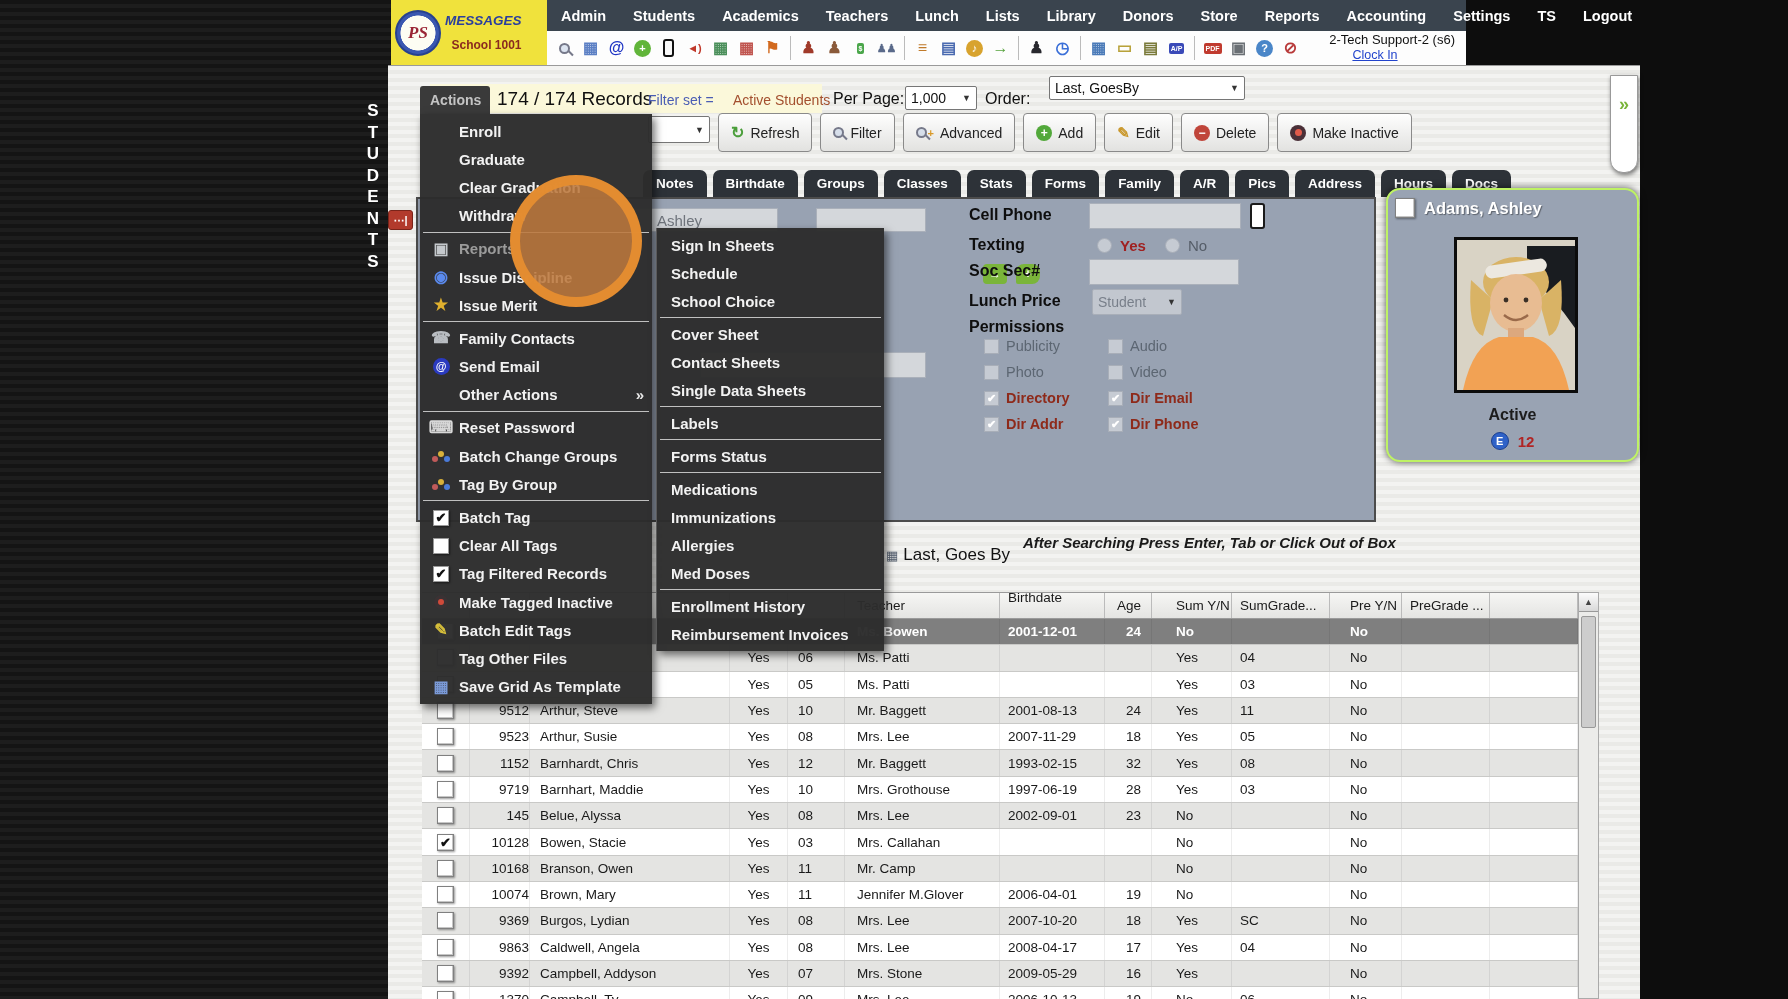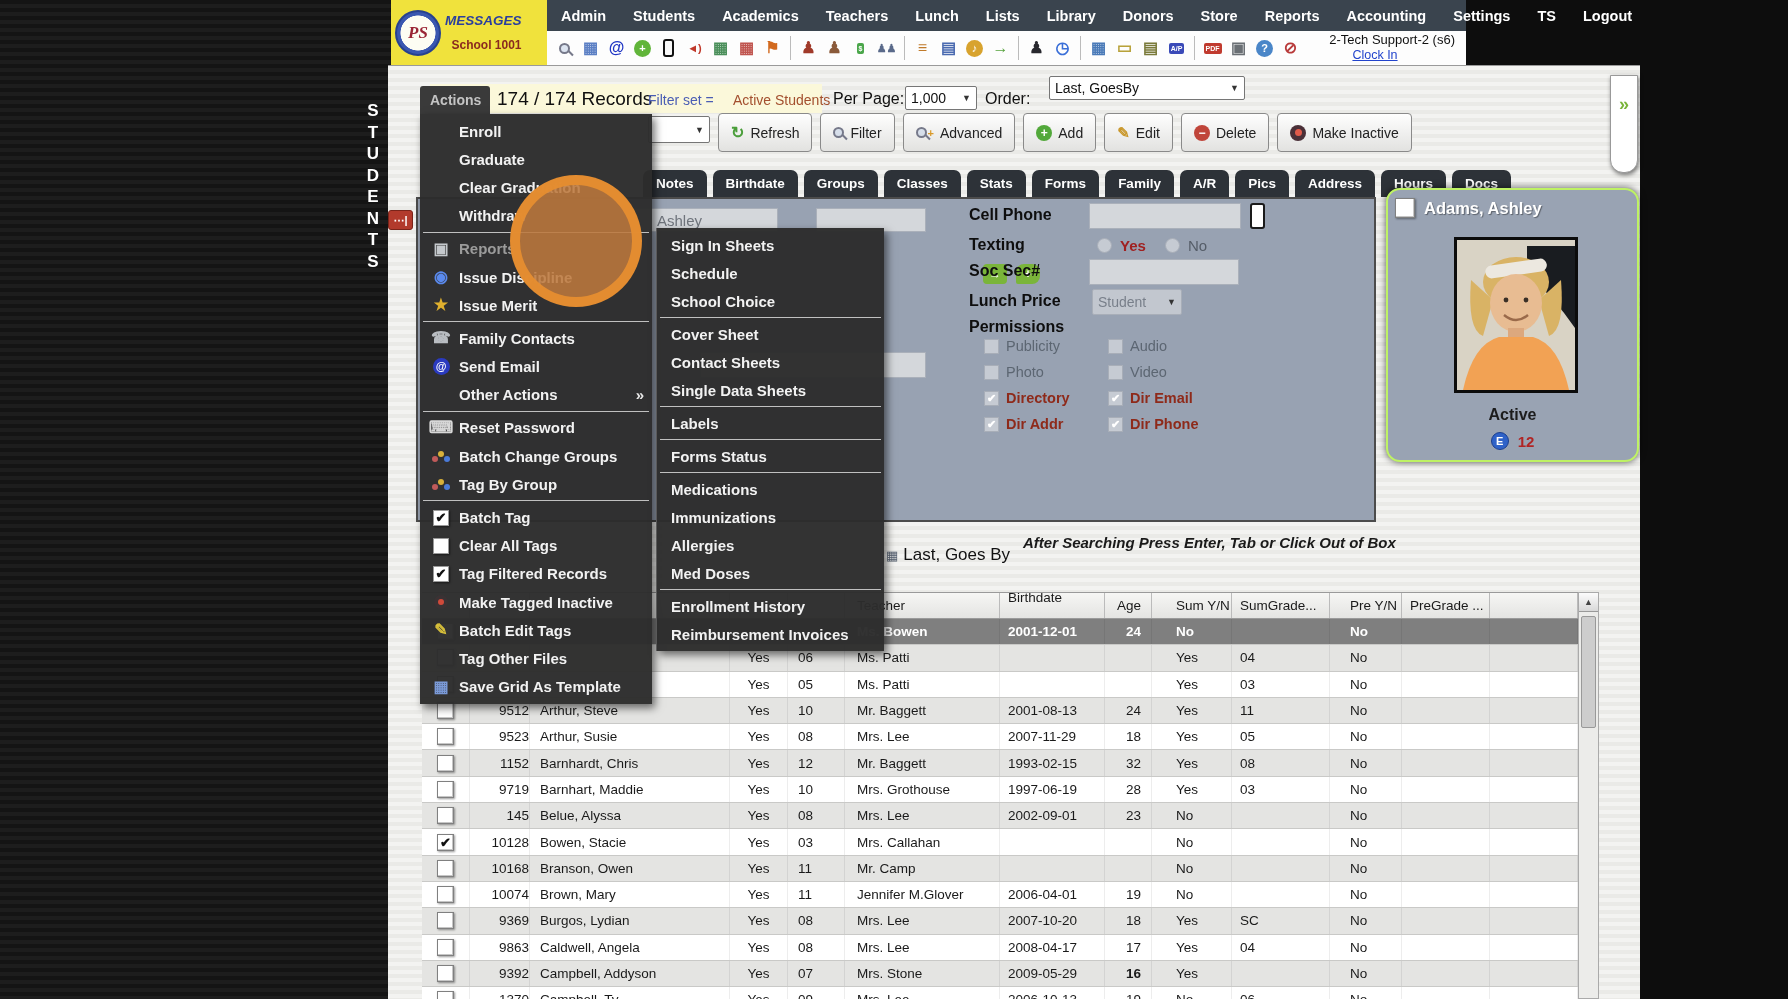--- a/index.html
+++ b/index.html
@@ -626,21 +626,21 @@
       <div class="grow alt">
         <div class="gc c" style="width: 48px;">
           <span class="cb3d"></span>
         </div>
         <div class="gc r" style="width: 60px; padding: 0px 0px 0px 6px;">9392</div>
         <div class="gc " style="width: 200px; padding: 0px 0px 0px 10px;">Campbell, Addyson</div>
         <div class="gc c" style="width: 58px;">Yes</div>
         <div class="gc " style="width: 57px; padding: 0px 0px 0px 10px;">07</div>
         <div class="gc " style="width: 155px; padding: 0px 0px 0px 12px;">Mrs. Stone</div>
         <div class="gc " style="width: 105px; padding: 0px 0px 0px 8px;">2009-05-29</div>
-        <div class="gc r" style="width: 47px; padding: 0px 10px 0px 0px; font-weight: bold;">16</div>
+        <div class="gc r" style="width: 47px; padding: 0px 10px 0px 0px;">16</div>
         <div class="gc " style="width: 80px; padding: 0px 0px 0px 24px;">Yes</div>
         <div class="gc " style="width: 98px; padding: 0px 0px 0px 8px;"></div>
         <div class="gc " style="width: 72px; padding: 0px 0px 0px 20px;">No</div>
         <div class="gc " style="width: 88px; padding: 0px 0px 0px 8px;"></div>
         <div class="gc " style="width: 88px;"></div>
       </div>
       <div class="grow">
         <div class="gc c" style="width: 48px;">
           <span class="cb3d"></span>
         </div>

